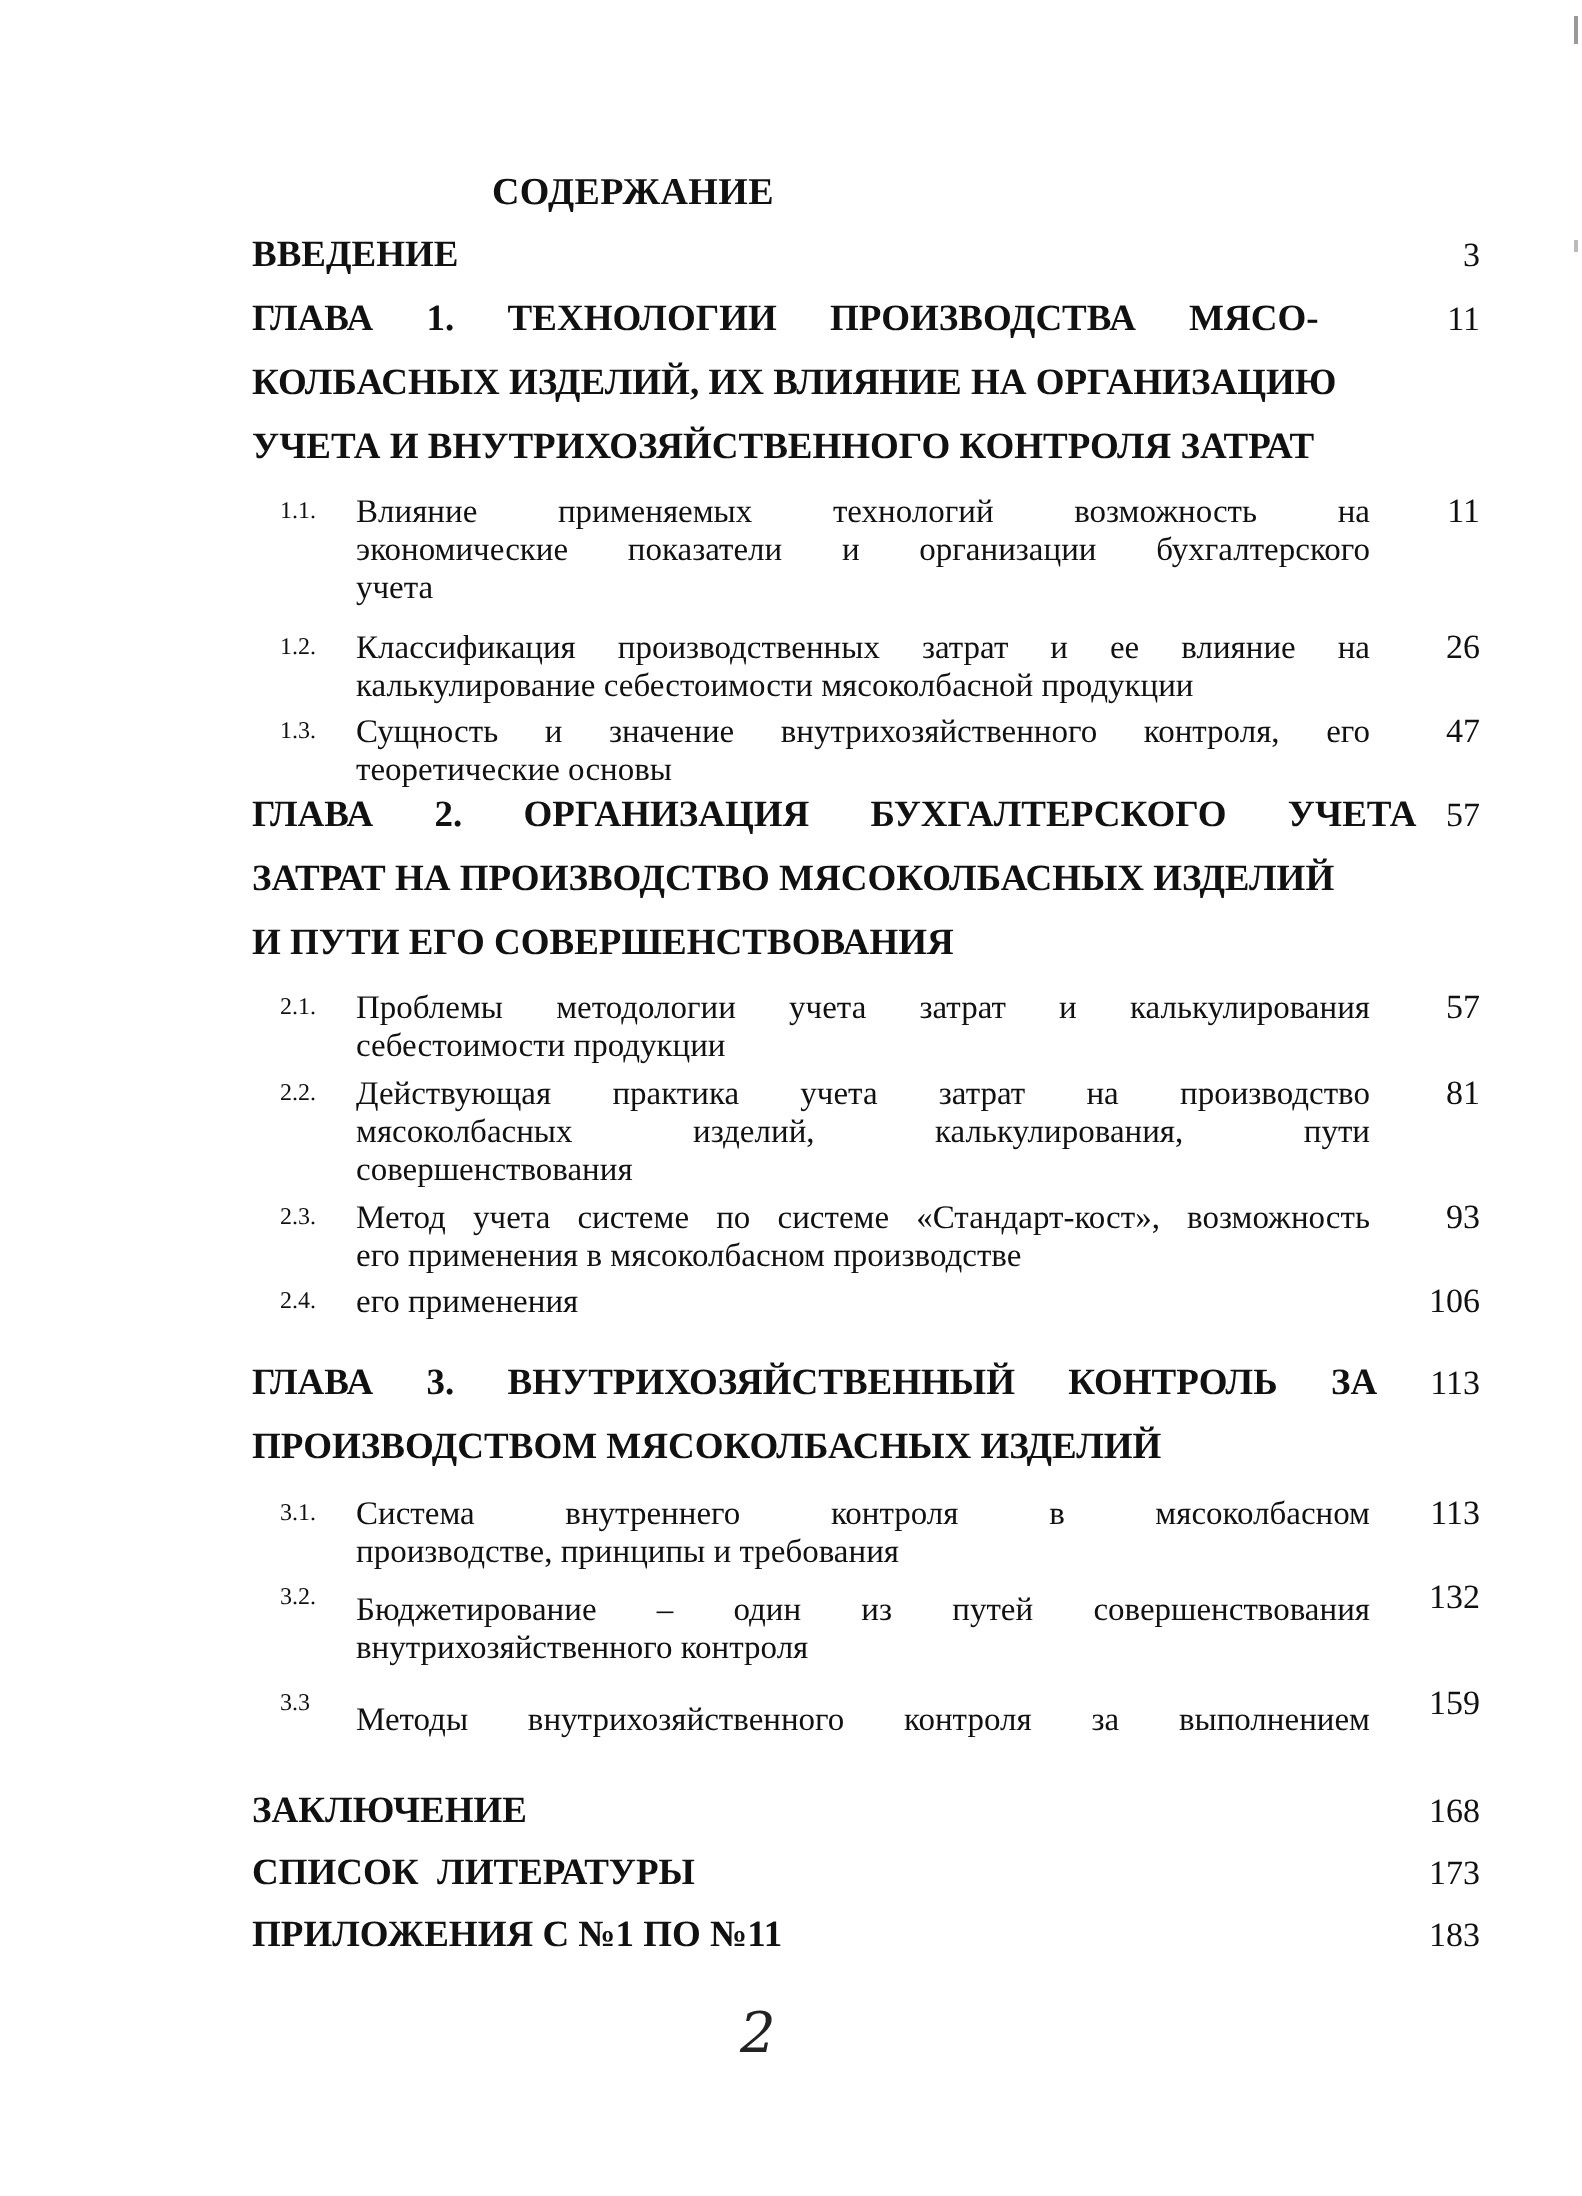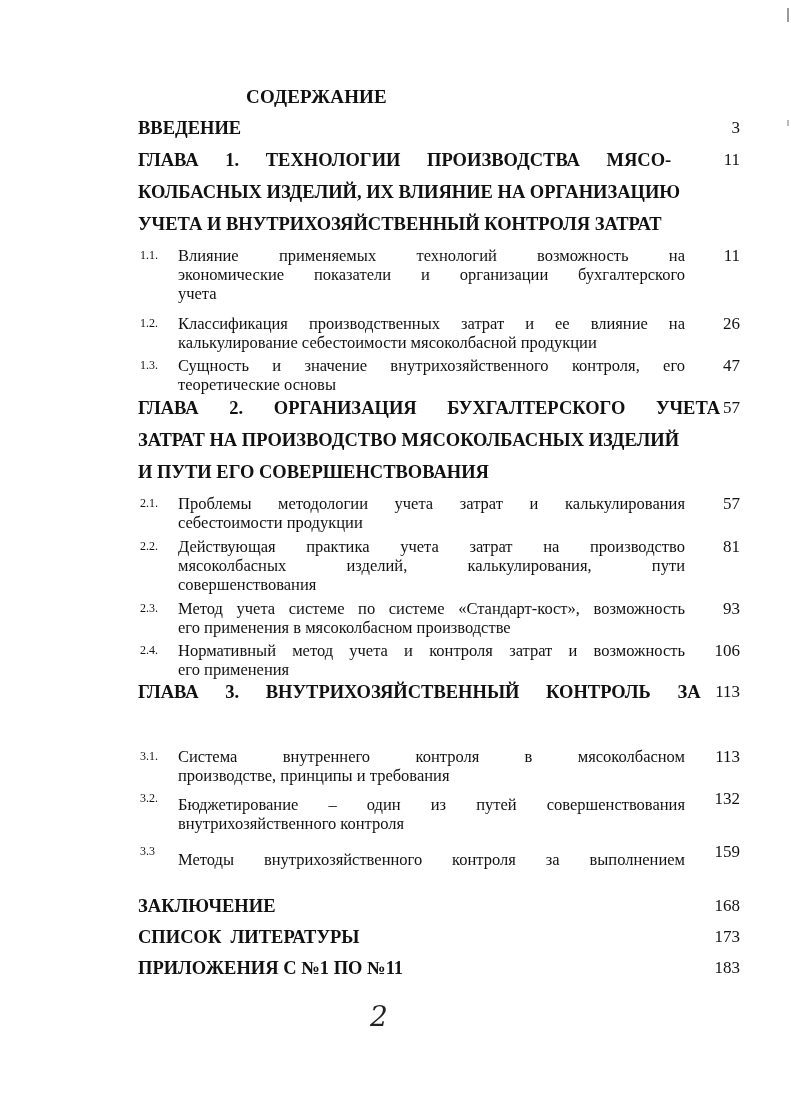--- a/index.html
+++ b/index.html
@@ -32,21 +32,21 @@
       width: 618px;
       top: 0;
     }
     .row {
       position: absolute;
       left: 0;
       width: 618px;
     }
     .chapter .text {
       position: absolute;
-      left: 16px;
+      left: 4px;
       width: 563px;
       font-weight: bold;
       font-size: 18.5px;
       line-height: 32px;
       text-align: justify;
       text-align-last: left;
     }
     .chapter .text .line {
       display: block;
       white-space: nowrap;
@@ -106,21 +106,21 @@
     <div class="text">
       <span class="line">ВВЕДЕНИЕ</span>
     </div>
     <div class="page">3</div>
   </div>
 
   <div class="row chapter" style="top:144px;">
     <div class="text">
       <span class="line" style="word-spacing:22px;">ГЛАВА 1. ТЕХНОЛОГИИ ПРОИЗВОДСТВА МЯСО-</span>
       <span class="line">КОЛБАСНЫХ ИЗДЕЛИЙ, ИХ ВЛИЯНИЕ НА ОРГАНИЗАЦИЮ</span>
-      <span class="line">УЧЕТА И ВНУТРИХОЗЯЙСТВЕННЫЙ КОНТРОЛЯ  ЗАТРАТ</span>
+      <span class="line">УЧЕТА И ВНУТРИХОЗЯЙСТВЕННОГО КОНТРОЛЯ  ЗАТРАТ</span>
     </div>
     <div class="page">11</div>
   </div>
 
   <div class="row section" style="top:246px;">
     <div class="num">1.1.</div>
     <div class="text">
       <span class="line j">Влияние применяемых технологий возможность на</span>
       <span class="line j">экономические показатели и организации бухгалтерского</span>
       <span class="line">учета</span>
@@ -179,29 +179,29 @@
     <div class="text">
       <span class="line j">Метод учета системе по системе «Стандарт-кост», возможность</span>
       <span class="line">его применения в мясоколбасном производстве</span>
     </div>
     <div class="page">93</div>
   </div>
 
   <div class="row section" style="top:641px;">
     <div class="num">2.4.</div>
     <div class="text">
-      <span class="line j">Нормативный метод учета и контроля затрат и возможность</span>
       <span class="line">его применения</span>
     </div>
     <div class="page">106</div>
   </div>
 
   <div class="row chapter" style="top:676px;">
     <div class="text">
       <span class="line" style="word-spacing:22px;">ГЛАВА 3. ВНУТРИХОЗЯЙСТВЕННЫЙ КОНТРОЛЬ ЗА</span>
+      <span class="line">ПРОИЗВОДСТВОМ МЯСОКОЛБАСНЫХ ИЗДЕЛИЙ</span>
     </div>
     <div class="page">113</div>
   </div>
 
   <div class="row section" style="top:747px;">
     <div class="num">3.1.</div>
     <div class="text">
       <span class="line j">Система внутреннего контроля в мясоколбасном</span>
       <span class="line">производстве, принципы и требования</span>
     </div>

